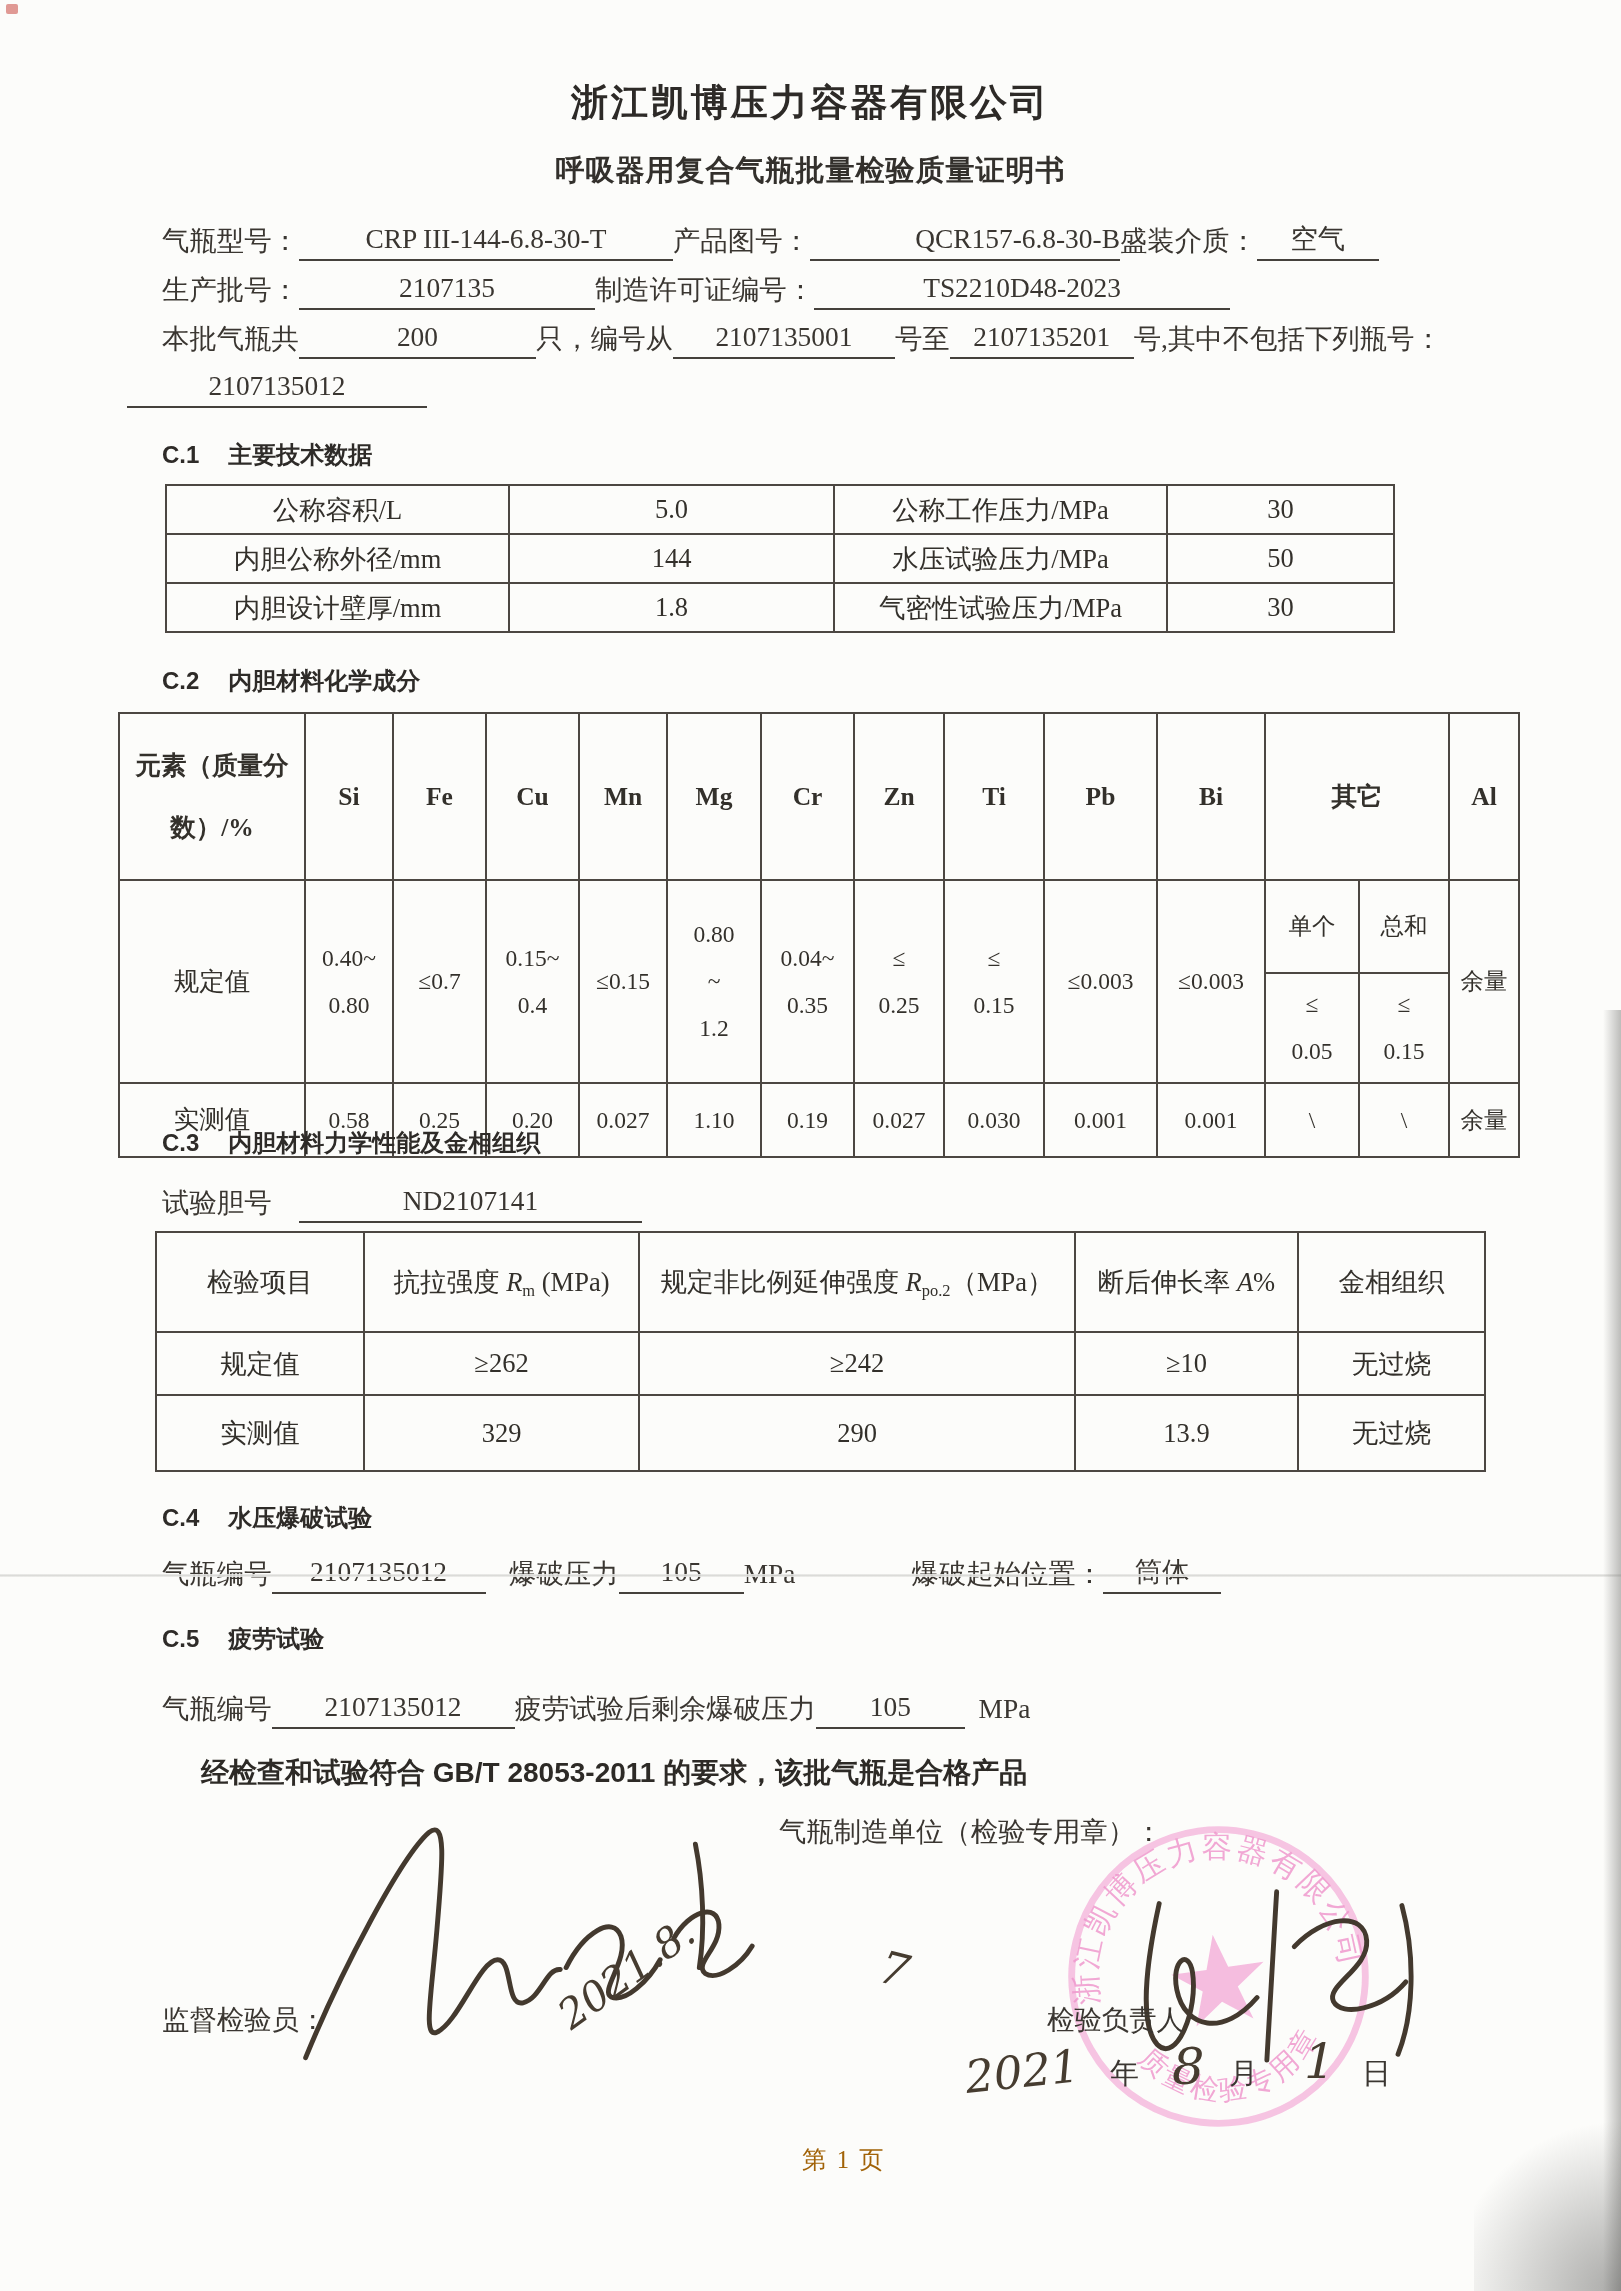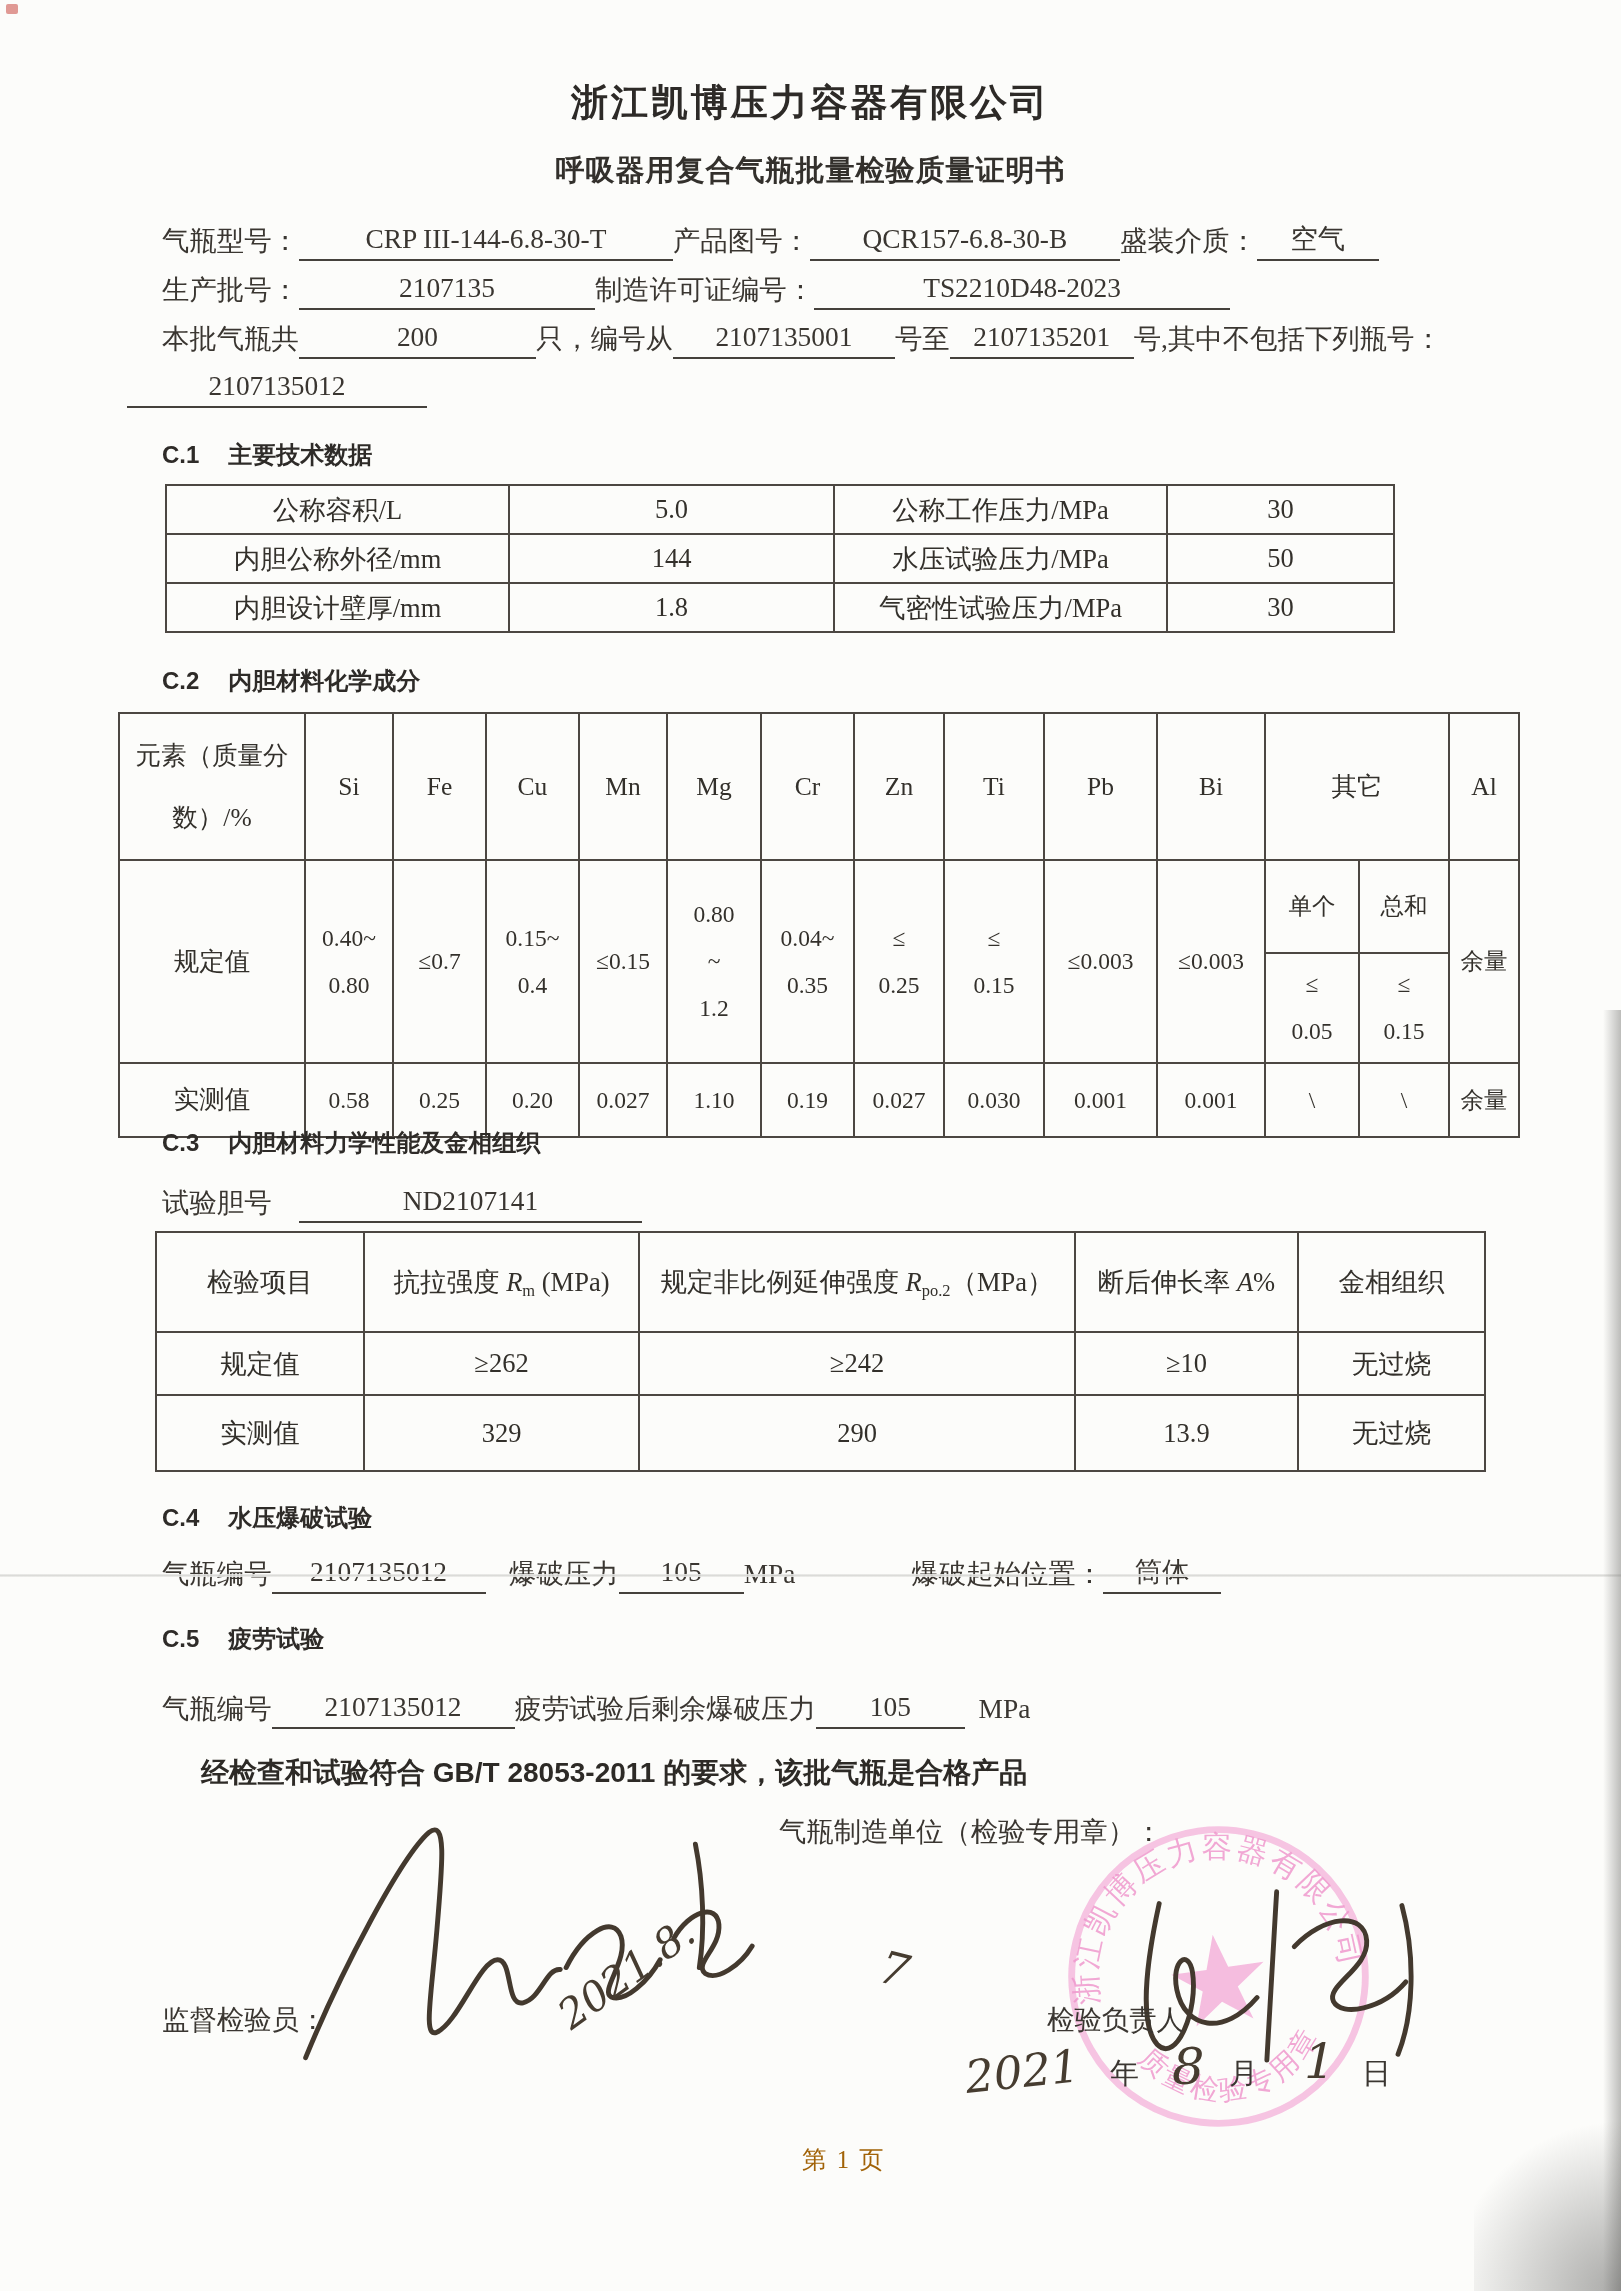--- a/index.html
+++ b/index.html
@@ -71,21 +71,21 @@
 </style>
 </head>
 <body>
 
 <div class="page">
 
   <div class="abs doc-title">浙江凯博压力容器有限公司</div>
   <div class="abs doc-subtitle">呼吸器用复合气瓶批量检验质量证明书</div>
 
   <div class="abs line" style="left:162px; top:220px;">
-    <span class="lbl">气瓶型号：</span><span class="blank" style="width:374px;">CRP III-144-6.8-30-T</span><span class="lbl">产品图号：</span><span class="blank" style="width:310px;">QCR157-6.8-30-B</span><span class="lbl">盛装介质：</span><span class="blank" style="width:122px;">空气</span>
+    <span class="lbl">气瓶型号：</span><span class="blank" style="width:374px;">CRP III-144-6.8-30-T</span><span class="lbl">产品图号：</span><span class="blank" style="width:310px;text-align:right;">QCR157-6.8-30-B</span><span class="lbl">盛装介质：</span><span class="blank" style="width:122px;">空气</span>
   </div>
 
   <div class="abs line" style="left:162px; top:269px;">
     <span class="lbl">生产批号：</span><span class="blank" style="width:296px;">2107135</span><span class="lbl">制造许可证编号：</span><span class="blank" style="width:416px;">TS2210D48-2023</span>
   </div>
 
   <div class="abs line" style="left:162px; top:318px;">
     <span class="lbl">本批气瓶共</span><span class="blank" style="width:237px;">200</span><span class="lbl">只，编号从</span><span class="blank" style="width:222px;">2107135001</span><span class="lbl">号至</span><span class="blank" style="width:184px;">2107135201</span><span class="lbl">号,其中不包括下列瓶号：</span>
   </div>
 
@@ -139,21 +139,21 @@
         <col style="width:93px">
         <col style="width:90px">
       <col style="width:100px">
         <col style="width:113px">
         <col style="width:108px">
         <col style="width:94px">
       <col style="width:90px">
         <col style="width:70px">
     </colgroup>
     <tbody>
-        <tr style="height:147px;">
+        <tr style="height:167px;font-weight:bold;">
       <td class="c0">元素（质量分数）/%</td>
       <td class="el">Si</td>
       <td class="el">Fe</td>
       <td class="el">Cu</td>
       <td class="el">Mn</td>
       <td class="el">Mg</td>
       <td class="el">Cr</td>
       <td class="el">Zn</td>
       <td class="el">Ti</td>
       <td class="el">Pb</td>

